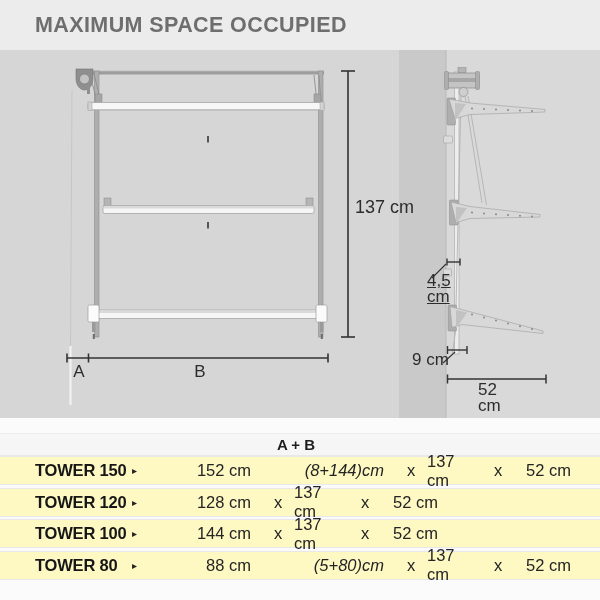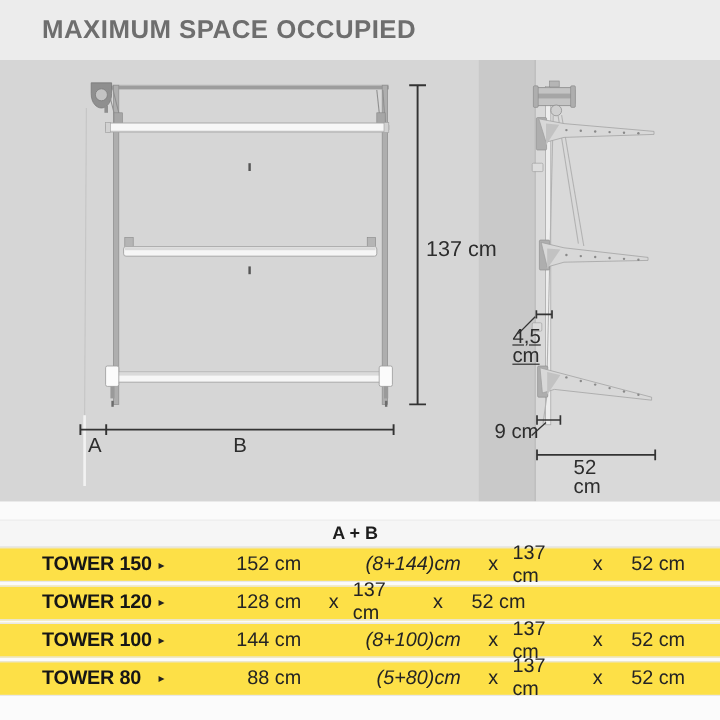--- a/index.html
+++ b/index.html
@@ -21,21 +21,21 @@
   .lbl-b{left:190px;top:314px;width:20px;text-align:center;}
   .lbl-45{left:427px;top:223px;text-decoration:underline;}
   .lbl-9{left:412px;top:302px;}
   .lbl-52{left:478px;top:332px;}
 
   
   .tablewrap{position:absolute;left:0;top:418px;width:600px;height:182px;background:#fbfbfb;}
   .thead{margin-top:15px;height:21px;line-height:21px;background:#f6f6f6;
     border-top:1px solid #ededed;border-bottom:1px solid #e8e8e8;
     text-align:center;font-weight:700;font-size:15px;color:#1d1d1d;padding-right:8px;}
-  .trow{display:flex;align-items:center;height:27px;background:#fde047;
+  .trow{display:flex;align-items:center;height:27px;background:#fef9c3;
     border-top:1px solid #e8e8e8;border-bottom:1px solid #e8e8e8;margin-bottom:2.5px;
     font-size:16.5px;color:#242424;}
   .c-model{margin-left:35px;width:97px;font-weight:700;color:#161616;letter-spacing:-.2px;}
   .c-arrow{width:14px;font-size:10px;color:#222;}
   .c-total{width:105px;text-align:right;}
   .c-split{margin-left:13px;width:120px;text-align:right;font-style:italic;}
   .c-x1{margin-left:21px;width:12px;text-align:center;}
   .c-h{margin-left:10px;width:50px;text-align:left;}
   .c-x2{margin-left:15px;width:12px;text-align:center;}
   .c-d{margin-left:22px;width:48px;text-align:left;}
@@ -227,21 +227,20 @@
       <span class="c-x1">x</span>
       <span class="c-h">137 cm</span>
       <span class="c-x2">x</span>
       <span class="c-d">52 cm</span>
     </div>
 
     <div class="trow">
       <span class="c-model">TOWER 100</span>
       <span class="c-arrow">▸</span>
       <span class="c-total">144 cm</span>
-      <span class="c-split">(8+100)cm</span>
       <span class="c-x1">x</span>
       <span class="c-h">137 cm</span>
       <span class="c-x2">x</span>
       <span class="c-d">52 cm</span>
     </div>
 
     <div class="trow">
       <span class="c-model">TOWER 80</span>
       <span class="c-arrow">▸</span>
       <span class="c-total">88 cm</span>

